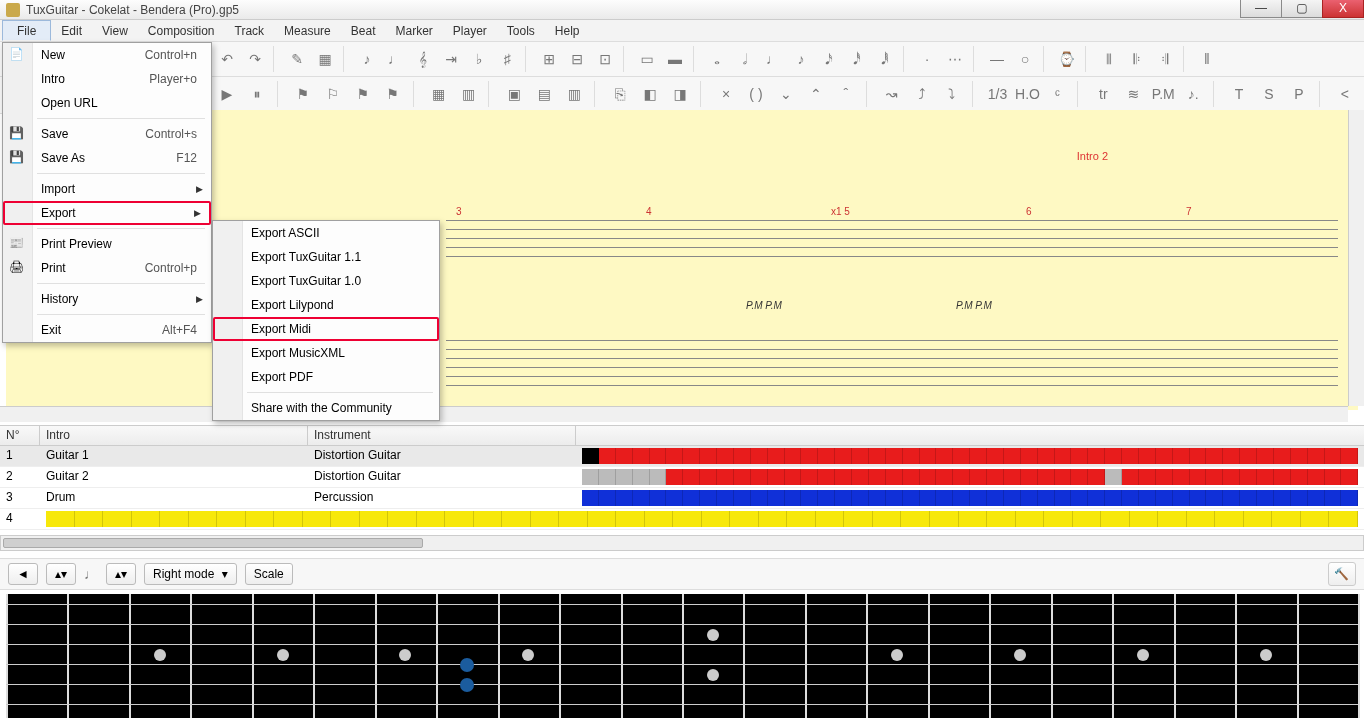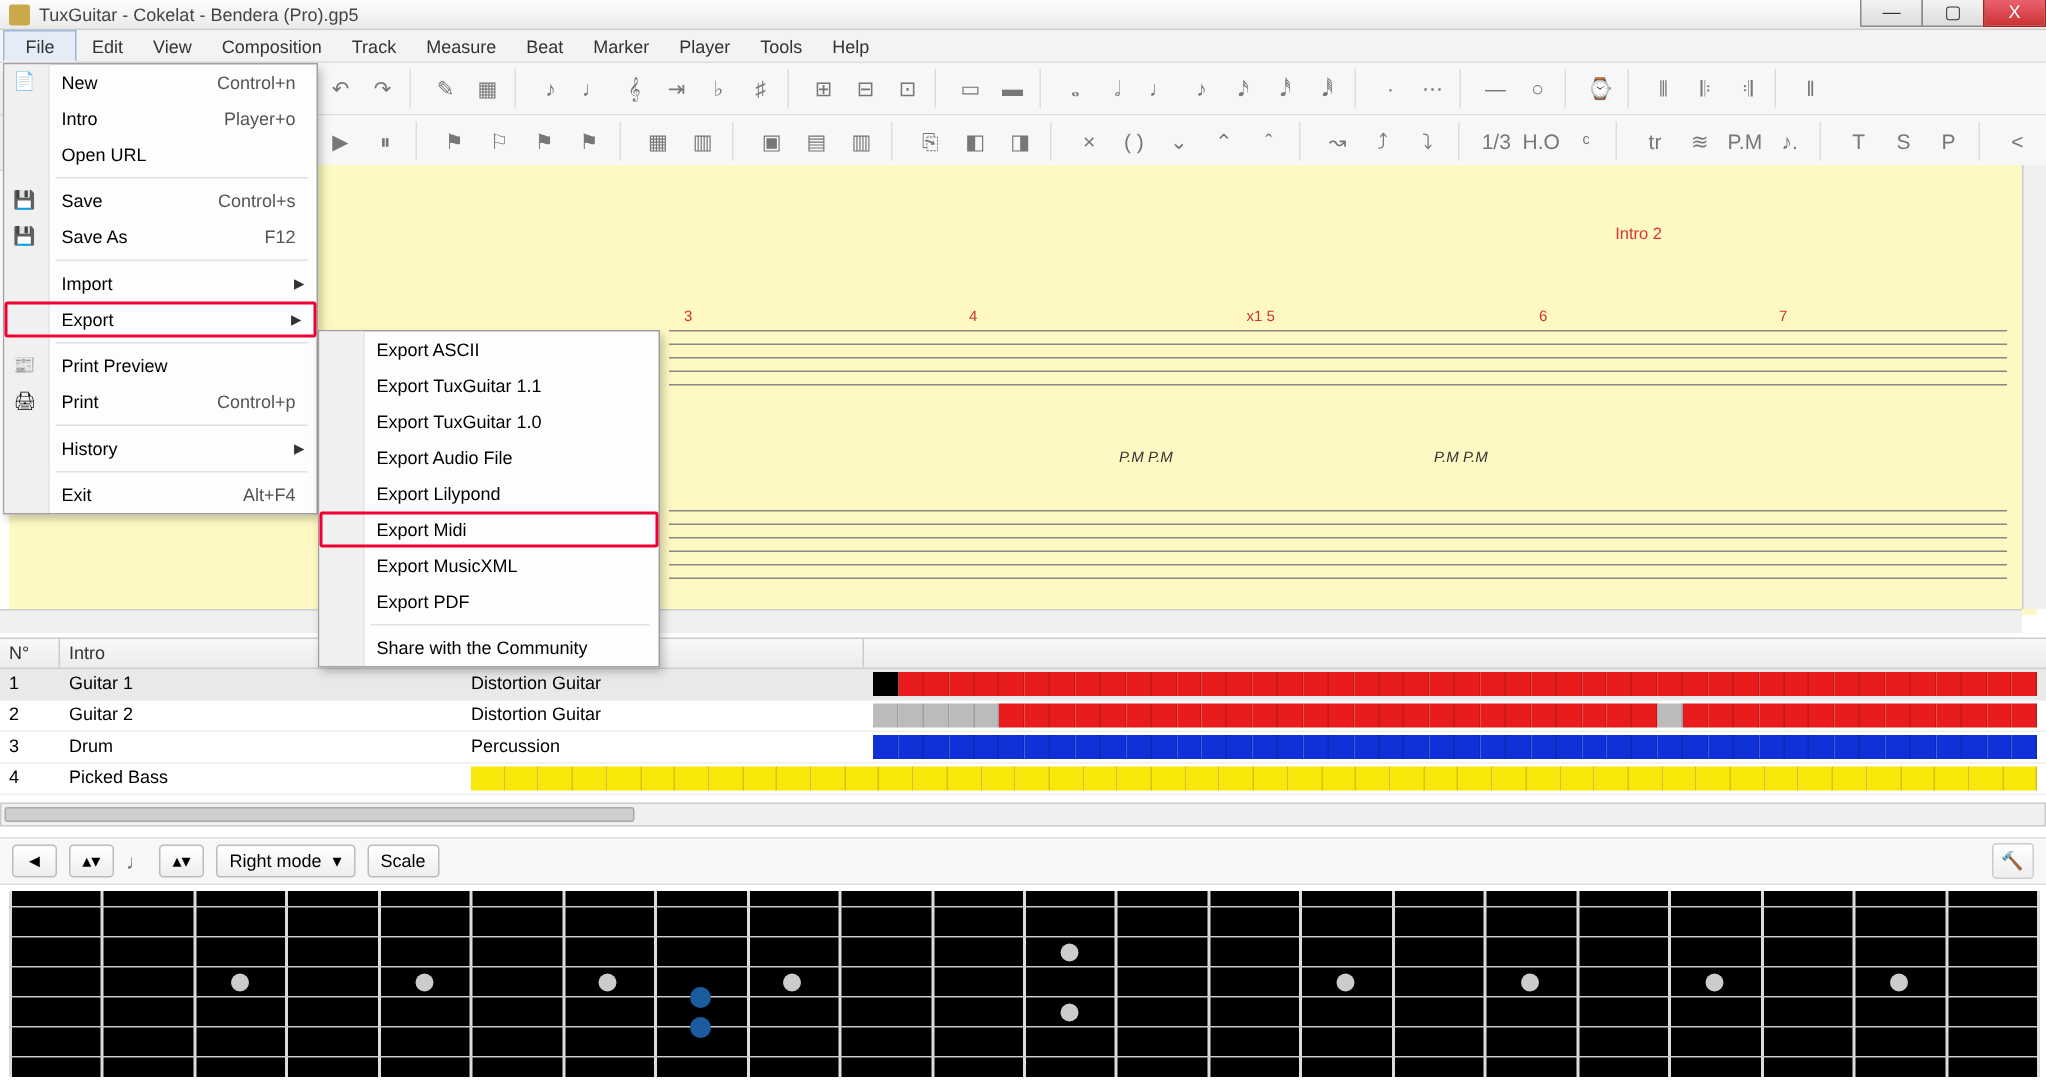--- a/index.html
+++ b/index.html
@@ -411,23 +411,20 @@
 <div class="ditem">
       <span>Export ASCII</span>
     </div>
     <div class="ditem">
       <span>Export TuxGuitar 1.1</span>
     </div>
     <div class="ditem">
       <span>Export TuxGuitar 1.0</span>
     </div>
     <div class="ditem">
-      <span>Export Audio File</span>
-    </div>
-    <div class="ditem">
       <span>Export Lilypond</span>
     </div>
     <div class="ditem hl">
       <span>Export Midi</span>
     </div>
     <div class="ditem">
       <span>Export MusicXML</span>
     </div>
     <div class="ditem">
       <span>Export PDF</span>
@@ -599,21 +596,20 @@
           <div class="blk" style="background: rgb(16, 48, 216);"></div>
           <div class="blk" style="background: rgb(16, 48, 216);"></div>
           <div class="blk" style="background: rgb(16, 48, 216);"></div>
           <div class="blk" style="background: rgb(16, 48, 216);"></div>
           <div class="blk" style="background: rgb(16, 48, 216);"></div>
           <div class="blk" style="background: rgb(16, 48, 216);"></div>
         </div>
       </div>
       <div class="trow">
         <div class="col-n">4</div>
-        <div class="col-inst">Picked Bass</div>
         <div class="blocks">
           <div class="blk" style="background: rgb(247, 232, 10);"></div>
           <div class="blk" style="background: rgb(247, 232, 10);"></div>
           <div class="blk" style="background: rgb(247, 232, 10);"></div>
           <div class="blk" style="background: rgb(247, 232, 10);"></div>
           <div class="blk" style="background: rgb(247, 232, 10);"></div>
           <div class="blk" style="background: rgb(247, 232, 10);"></div>
           <div class="blk" style="background: rgb(247, 232, 10);"></div>
           <div class="blk" style="background: rgb(247, 232, 10);"></div>
           <div class="blk" style="background: rgb(247, 232, 10);"></div>

